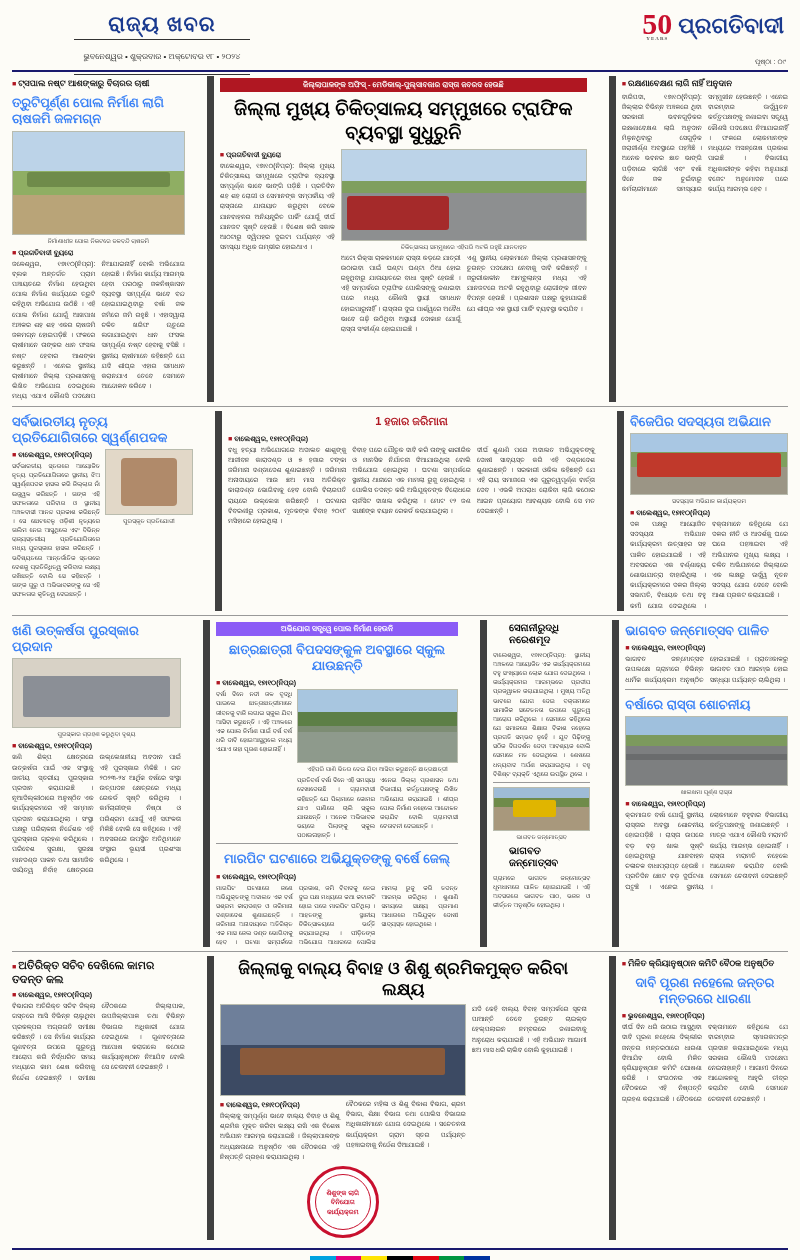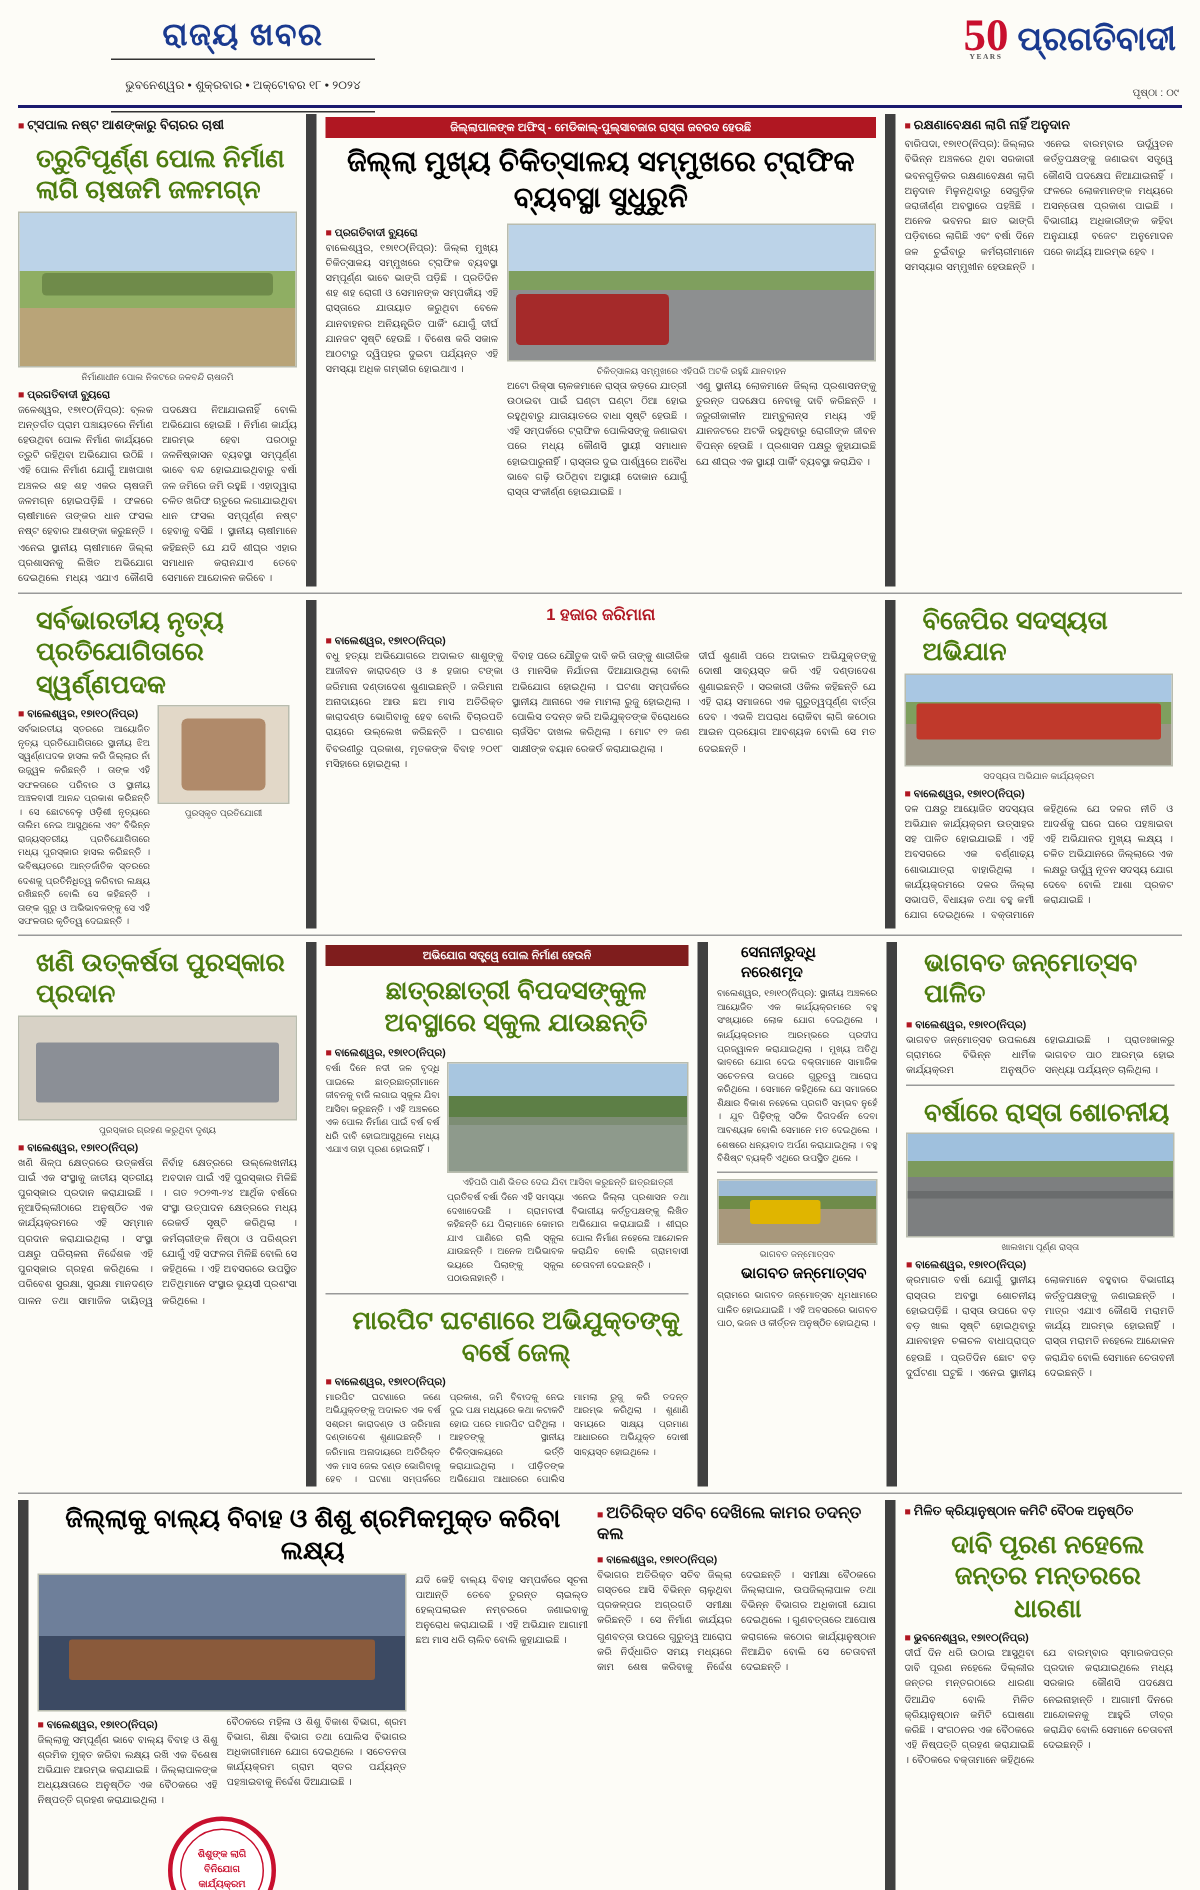--- a/index.html
+++ b/index.html
@@ -60,42 +60,42 @@
   }
   .mast-edition {
     position:absolute;
     right:2px; bottom:4px;
     font-size:7px;
     color:#333;
   }
   
   .band {
     display:flex;
-    gap:6px;
+    gap:22px;
     border-bottom:1px solid #999;
     padding:4px 0 4px 0;
   }
   .col { display:flex; flex-direction:column; }
   .vline { border-left:7px solid #404040; }
   h2.head-main {
     font-size:19px; font-weight:bold; margin:2px 0 4px 0; line-height:1.25;
     text-align:center; color:#000;
   }
   h3.head-sec {
-    font-size:17px; font-weight:bold; margin:3px 0 3px 12px; line-height:1.25; color:#4d7c0f;
+    font-size:13px; font-weight:bold; margin:3px 0 3px 0; line-height:1.25; color:#3b82f6;
   }
   h3.center { text-align:center; }
   h4.head-sm {
     font-size:10px; font-weight:bold; margin:2px 0 3px 16px; line-height:1.25; color:#000;
   }
   .kicker {
     font-size:7.5px; text-align:center; color:#fff; background:#b01722;
     padding:2px 4px; margin:2px 0 3px 0; font-weight:bold;
   }
-  .kicker.green { background:#7f1d1d; }
+  .kicker.green { background:#8b5cf6; }
   .kicker.plain { background:none; color:#333; border-top:1px solid #888; border-bottom:1px solid #888;}
   .bullethead {
     font-size:8.5px; font-weight:bold; margin:2px 0 3px 0; line-height:1.3;
   }
   .bullethead:before { content:"■ "; color:#b01722; font-size:7px; }
   .byline {
     font-size:7px; font-weight:bold; margin:2px 0 2px 0;
   }
   .byline:before { content:"■ "; color:#b01722;}
   .body {
@@ -291,46 +291,46 @@
       <h3 class="head-sec">ବର୍ଷାରେ ରାସ୍ତା ଶୋଚନୀୟ</h3>
       <div class="photo ph-road" style="height:70px"></div>
       <div class="cap">ଖାଲଖମା ପୂର୍ଣ୍ଣ ରାସ୍ତା</div>
       <div class="byline">ବାଲେଶ୍ୱର, ୧୭ା୧୦(ନିପ୍ର)</div>
       <div class="body two-col">କ୍ରମାଗତ ବର୍ଷା ଯୋଗୁଁ ସ୍ଥାନୀୟ ରାସ୍ତାର ଅବସ୍ଥା ଶୋଚନୀୟ ହୋଇପଡ଼ିଛି । ରାସ୍ତା ଉପରେ ବଡ଼ ବଡ଼ ଖାଲ ସୃଷ୍ଟି ହୋଇଥିବାରୁ ଯାନବାହନ ଚଳାଚଳ ବାଧାପ୍ରାପ୍ତ ହେଉଛି । ପ୍ରତିଦିନ ଛୋଟ ବଡ଼ ଦୁର୍ଘଟଣା ଘଟୁଛି । ଏନେଇ ସ୍ଥାନୀୟ ଲୋକମାନେ ବହୁବାର ବିଭାଗୀୟ କର୍ତ୍ତୃପକ୍ଷଙ୍କୁ ଜଣାଇଛନ୍ତି । ମାତ୍ର ଏଯାଏ କୌଣସି ମରାମତି କାର୍ଯ୍ୟ ଆରମ୍ଭ ହୋଇନାହିଁ । ରାସ୍ତା ମରାମତି ନହେଲେ ଆନ୍ଦୋଳନ କରାଯିବ ବୋଲି ସେମାନେ ଚେତାବନୀ ଦେଇଛନ୍ତି ।</div>
     </div>
   </div>
 
   <div class="band" style="border-bottom:none">
 
+    <div class="col" style="width:186px">
+      <div class="bullethead" style="font-size:11px">ଅତିରିକ୍ତ ସଚିବ ଦେଖିଲେ କାମର ତଦନ୍ତ କଲ</div>
+      <div class="byline">ବାଲେଶ୍ୱର, ୧୭ା୧୦(ନିପ୍ର)</div>
+      <div class="body two-col">ବିଭାଗର ଅତିରିକ୍ତ ସଚିବ ଜିଲ୍ଲା ଗସ୍ତରେ ଆସି ବିଭିନ୍ନ ଚାଲୁଥିବା ପ୍ରକଳ୍ପର ଅଗ୍ରଗତି ସମୀକ୍ଷା କରିଛନ୍ତି । ସେ ନିର୍ମାଣ କାର୍ଯ୍ୟର ଗୁଣବତ୍ତା ଉପରେ ଗୁରୁତ୍ୱ ଆରୋପ କରି ନିର୍ଦ୍ଧାରିତ ସମୟ ମଧ୍ୟରେ କାମ ଶେଷ କରିବାକୁ ନିର୍ଦ୍ଦେଶ ଦେଇଛନ୍ତି । ସମୀକ୍ଷା ବୈଠକରେ ଜିଲ୍ଲାପାଳ, ଉପଜିଲ୍ଲାପାଳ ତଥା ବିଭିନ୍ନ ବିଭାଗର ଅଧିକାରୀ ଯୋଗ ଦେଇଥିଲେ । ଗୁଣବତ୍ତାରେ ଆପୋଷ କରାଗଲେ କଠୋର କାର୍ଯ୍ୟାନୁଷ୍ଠାନ ନିଆଯିବ ବୋଲି ସେ ଚେତାବନୀ ଦେଇଛନ୍ତି ।</div>
+    </div>
+
     <div class="col vline" style="width:380px; padding-left:6px">
       <h2 class="head-main" style="font-size:17px">ଜିଲ୍ଲାକୁ ବାଲ୍ୟ ବିବାହ ଓ ଶିଶୁ ଶ୍ରମିକମୁକ୍ତ କରିବା ଲକ୍ଷ୍ୟ</h2>
       <div style="display:flex; gap:6px;">
         <div style="width:246px">
           <div class="photo ph-meet" style="height:92px"></div>
           <div style="display:flex; gap:6px; margin-top:3px;">
             <div style="width:120px">
               <div class="byline">ବାଲେଶ୍ୱର, ୧୭ା୧୦(ନିପ୍ର)</div>
               <div class="body">ଜିଲ୍ଲାକୁ ସମ୍ପୂର୍ଣ୍ଣ ଭାବେ ବାଲ୍ୟ ବିବାହ ଓ ଶିଶୁ ଶ୍ରମିକ ମୁକ୍ତ କରିବା ଲକ୍ଷ୍ୟ ରଖି ଏକ ବିଶେଷ ଅଭିଯାନ ଆରମ୍ଭ କରାଯାଇଛି । ଜିଲ୍ଲାପାଳଙ୍କ ଅଧ୍ୟକ୍ଷତାରେ ଅନୁଷ୍ଠିତ ଏକ ବୈଠକରେ ଏହି ନିଷ୍ପତ୍ତି ଗ୍ରହଣ କରାଯାଇଥିଲା ।</div>
             </div>
             <div class="body" style="width:120px">ବୈଠକରେ ମହିଳା ଓ ଶିଶୁ ବିକାଶ ବିଭାଗ, ଶ୍ରମ ବିଭାଗ, ଶିକ୍ଷା ବିଭାଗ ତଥା ପୋଲିସ ବିଭାଗର ଅଧିକାରୀମାନେ ଯୋଗ ଦେଇଥିଲେ । ସଚେତନତା କାର୍ଯ୍ୟକ୍ରମ ଗ୍ରାମ ସ୍ତର ପର୍ଯ୍ୟନ୍ତ ପହଞ୍ଚାଇବାକୁ ନିର୍ଦ୍ଦେଶ ଦିଆଯାଇଛି ।</div>
           </div>
           <div class="seal">
             <div class="inner">ଶିଶୁଙ୍କ ଲାଗି ବିନିଯୋଗ କାର୍ଯ୍ୟକ୍ରମ</div>
           </div>
         </div>
         <div class="body" style="width:120px">ଯଦି କେହି ବାଲ୍ୟ ବିବାହ ସମ୍ପର୍କରେ ସୂଚନା ପାଆନ୍ତି ତେବେ ତୁରନ୍ତ ଚାଇଲ୍ଡ ହେଲ୍ପଲାଇନ ନମ୍ବରରେ ଜଣାଇବାକୁ ଅନୁରୋଧ କରାଯାଇଛି । ଏହି ଅଭିଯାନ ଆଗାମୀ ଛଅ ମାସ ଧରି ଚାଲିବ ବୋଲି କୁହାଯାଇଛି ।</div>
       </div>
     </div>
 
-    <div class="col" style="width:186px">
-      <div class="bullethead" style="font-size:11px">ଅତିରିକ୍ତ ସଚିବ ଦେଖିଲେ କାମର ତଦନ୍ତ କଲ</div>
-      <div class="byline">ବାଲେଶ୍ୱର, ୧୭ା୧୦(ନିପ୍ର)</div>
-      <div class="body two-col">ବିଭାଗର ଅତିରିକ୍ତ ସଚିବ ଜିଲ୍ଲା ଗସ୍ତରେ ଆସି ବିଭିନ୍ନ ଚାଲୁଥିବା ପ୍ରକଳ୍ପର ଅଗ୍ରଗତି ସମୀକ୍ଷା କରିଛନ୍ତି । ସେ ନିର୍ମାଣ କାର୍ଯ୍ୟର ଗୁଣବତ୍ତା ଉପରେ ଗୁରୁତ୍ୱ ଆରୋପ କରି ନିର୍ଦ୍ଧାରିତ ସମୟ ମଧ୍ୟରେ କାମ ଶେଷ କରିବାକୁ ନିର୍ଦ୍ଦେଶ ଦେଇଛନ୍ତି । ସମୀକ୍ଷା ବୈଠକରେ ଜିଲ୍ଲାପାଳ, ଉପଜିଲ୍ଲାପାଳ ତଥା ବିଭିନ୍ନ ବିଭାଗର ଅଧିକାରୀ ଯୋଗ ଦେଇଥିଲେ । ଗୁଣବତ୍ତାରେ ଆପୋଷ କରାଗଲେ କଠୋର କାର୍ଯ୍ୟାନୁଷ୍ଠାନ ନିଆଯିବ ବୋଲି ସେ ଚେତାବନୀ ଦେଇଛନ୍ତି ।</div>
-    </div>
-
     <div class="col vline" style="width:192px; padding-left:6px">
       <div class="bullethead">ମିଳିତ କ୍ରିୟାନୁଷ୍ଠାନ କମିଟି ବୈଠକ ଅନୁଷ୍ଠିତ</div>
       <h3 class="head-sec center">ଦାବି ପୂରଣ ନହେଲେ ଜନ୍ତର ମନ୍ତରରେ ଧାରଣା</h3>
       <div class="byline">ଭୁବନେଶ୍ୱର, ୧୭ା୧୦(ନିପ୍ର)</div>
       <div class="body two-col">ଦୀର୍ଘ ଦିନ ଧରି ଉଠାଇ ଆସୁଥିବା ଦାବି ପୂରଣ ନହେଲେ ଦିଲ୍ଲୀର ଜନ୍ତର ମନ୍ତରଠାରେ ଧାରଣା ଦିଆଯିବ ବୋଲି ମିଳିତ କ୍ରିୟାନୁଷ୍ଠାନ କମିଟି ଘୋଷଣା କରିଛି । ସଂଗଠନର ଏକ ବୈଠକରେ ଏହି ନିଷ୍ପତ୍ତି ଗ୍ରହଣ କରାଯାଇଛି । ବୈଠକରେ ବକ୍ତାମାନେ କହିଥିଲେ ଯେ ବାରମ୍ବାର ସ୍ମାରକପତ୍ର ପ୍ରଦାନ କରାଯାଇଥିଲେ ମଧ୍ୟ ସରକାର କୌଣସି ପଦକ୍ଷେପ ନେଇନାହାନ୍ତି । ଆଗାମୀ ଦିନରେ ଆନ୍ଦୋଳନକୁ ଆହୁରି ତୀବ୍ର କରାଯିବ ବୋଲି ସେମାନେ ଚେତାବନୀ ଦେଇଛନ୍ତି ।</div>
     </div>
   </div>
 
   <div class="footer-bar">
     <div class="cmyk">

